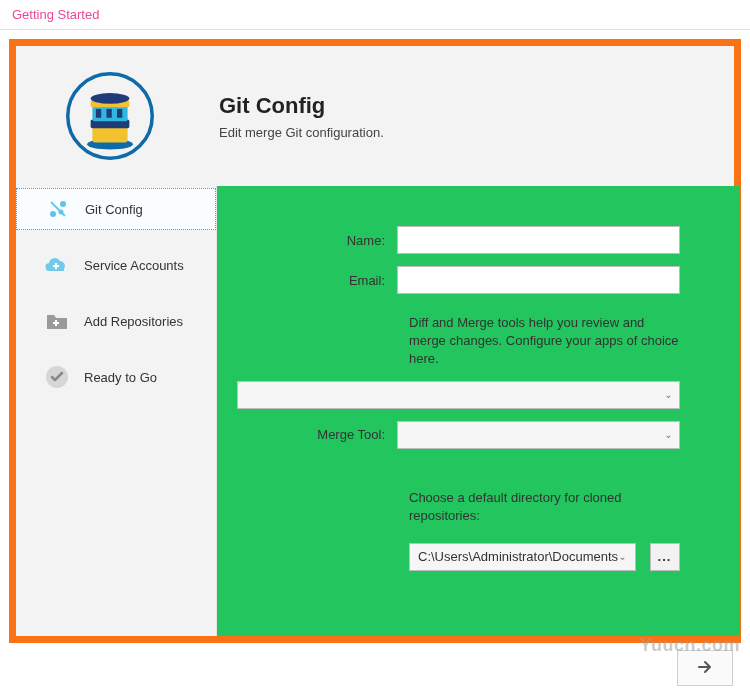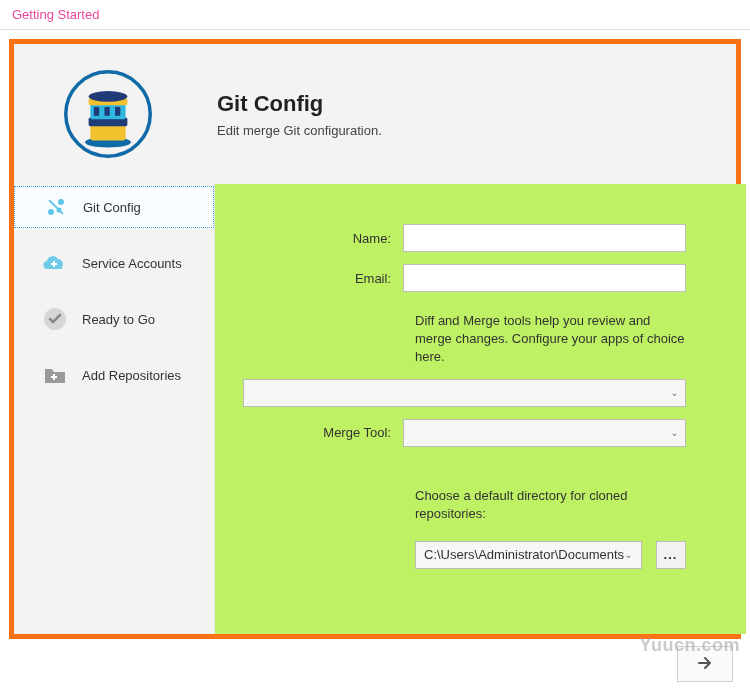--- a/index.html
+++ b/index.html
@@ -20,21 +20,21 @@
     display: flex;
     align-items: center;
     font-size: 13px;
     color: #ec4899;
   }
   .outer {
     padding: 9px;
   }
   .panel {
     background: #f3f3f3;
-    border: 5px solid #f97316;
+    border: 7px solid #f97316;
     padding-bottom: 0;
   }
   .header {
     display: flex;
     align-items: center;
     padding: 15px 20px 15px 50px;
     height: 140px;
   }
   .logo {
     width: 88px;
@@ -80,23 +80,23 @@
     align-items: center;
     justify-content: center;
   }
   .sidebar-item.active {
     background: #f9fdff;
     border: 1px dotted #4aa3d4;
     margin-left: 0;
   }
   .content {
     flex: 1;
-    background: #bef264;
+    background: #22c55e;
     border-left: 1px solid #e5e5e5;
-    padding: 40px 60px 20px 28px;
+    padding: 40px 60px 20px 20px;
   }
   .form-row {
     display: flex;
     align-items: center;
     margin-bottom: 12px;
   }
   .form-row label {
     width: 160px;
     text-align: right;
     padding-right: 12px;
@@ -241,37 +241,37 @@
               <path d="M20 14 A5 5 0 0 0 16 6 A6 6 0 0 0 5 8 A4 4 0 0 0 6 16 H20 A3 3 0 0 0 20 14" fill="#6fcbe8"></path>
               <rect x="11" y="8" width="2" height="6" fill="#fff"></rect>
               <rect x="9" y="10" width="6" height="2" fill="#fff"></rect>
             </svg>
           </span>
           <span>Service Accounts</span>
         </div>
 
         <div class="sidebar-item">
           <span class="icon">
-            <svg width="24" height="24" viewBox="0 0 24 24">
-              <circle cx="12" cy="12" r="11" fill="#d6d6d6"></circle>
-              <path d="M7 12 l3 3 l7 -7" stroke="#888" stroke-width="2.5" fill="none" stroke-linecap="round" stroke-linejoin="round"></path>
-            </svg>
-          </span>
-          <span>Ready to Go</span>
-        </div>
-
-        <div class="sidebar-item">
-          <span class="icon">
             <svg width="24" height="20" viewBox="0 0 24 20">
               <path d="M2 4 h7 l2 3 h11 v11 h-20 z" fill="#9a9a9a"></path>
               <rect x="10" y="9" width="2" height="6" fill="#fff"></rect>
               <rect x="8" y="11" width="6" height="2" fill="#fff"></rect>
             </svg>
           </span>
           <span>Add Repositories</span>
+        </div>
+
+        <div class="sidebar-item">
+          <span class="icon">
+            <svg width="24" height="24" viewBox="0 0 24 24">
+              <circle cx="12" cy="12" r="11" fill="#d6d6d6"></circle>
+              <path d="M7 12 l3 3 l7 -7" stroke="#888" stroke-width="2.5" fill="none" stroke-linecap="round" stroke-linejoin="round"></path>
+            </svg>
+          </span>
+          <span>Ready to Go</span>
         </div>
 
       </div>
 
       <div class="content">
 
         <div class="form-row">
           <label>Name:</label>
           <input type="text" value="" style="">
         </div>

